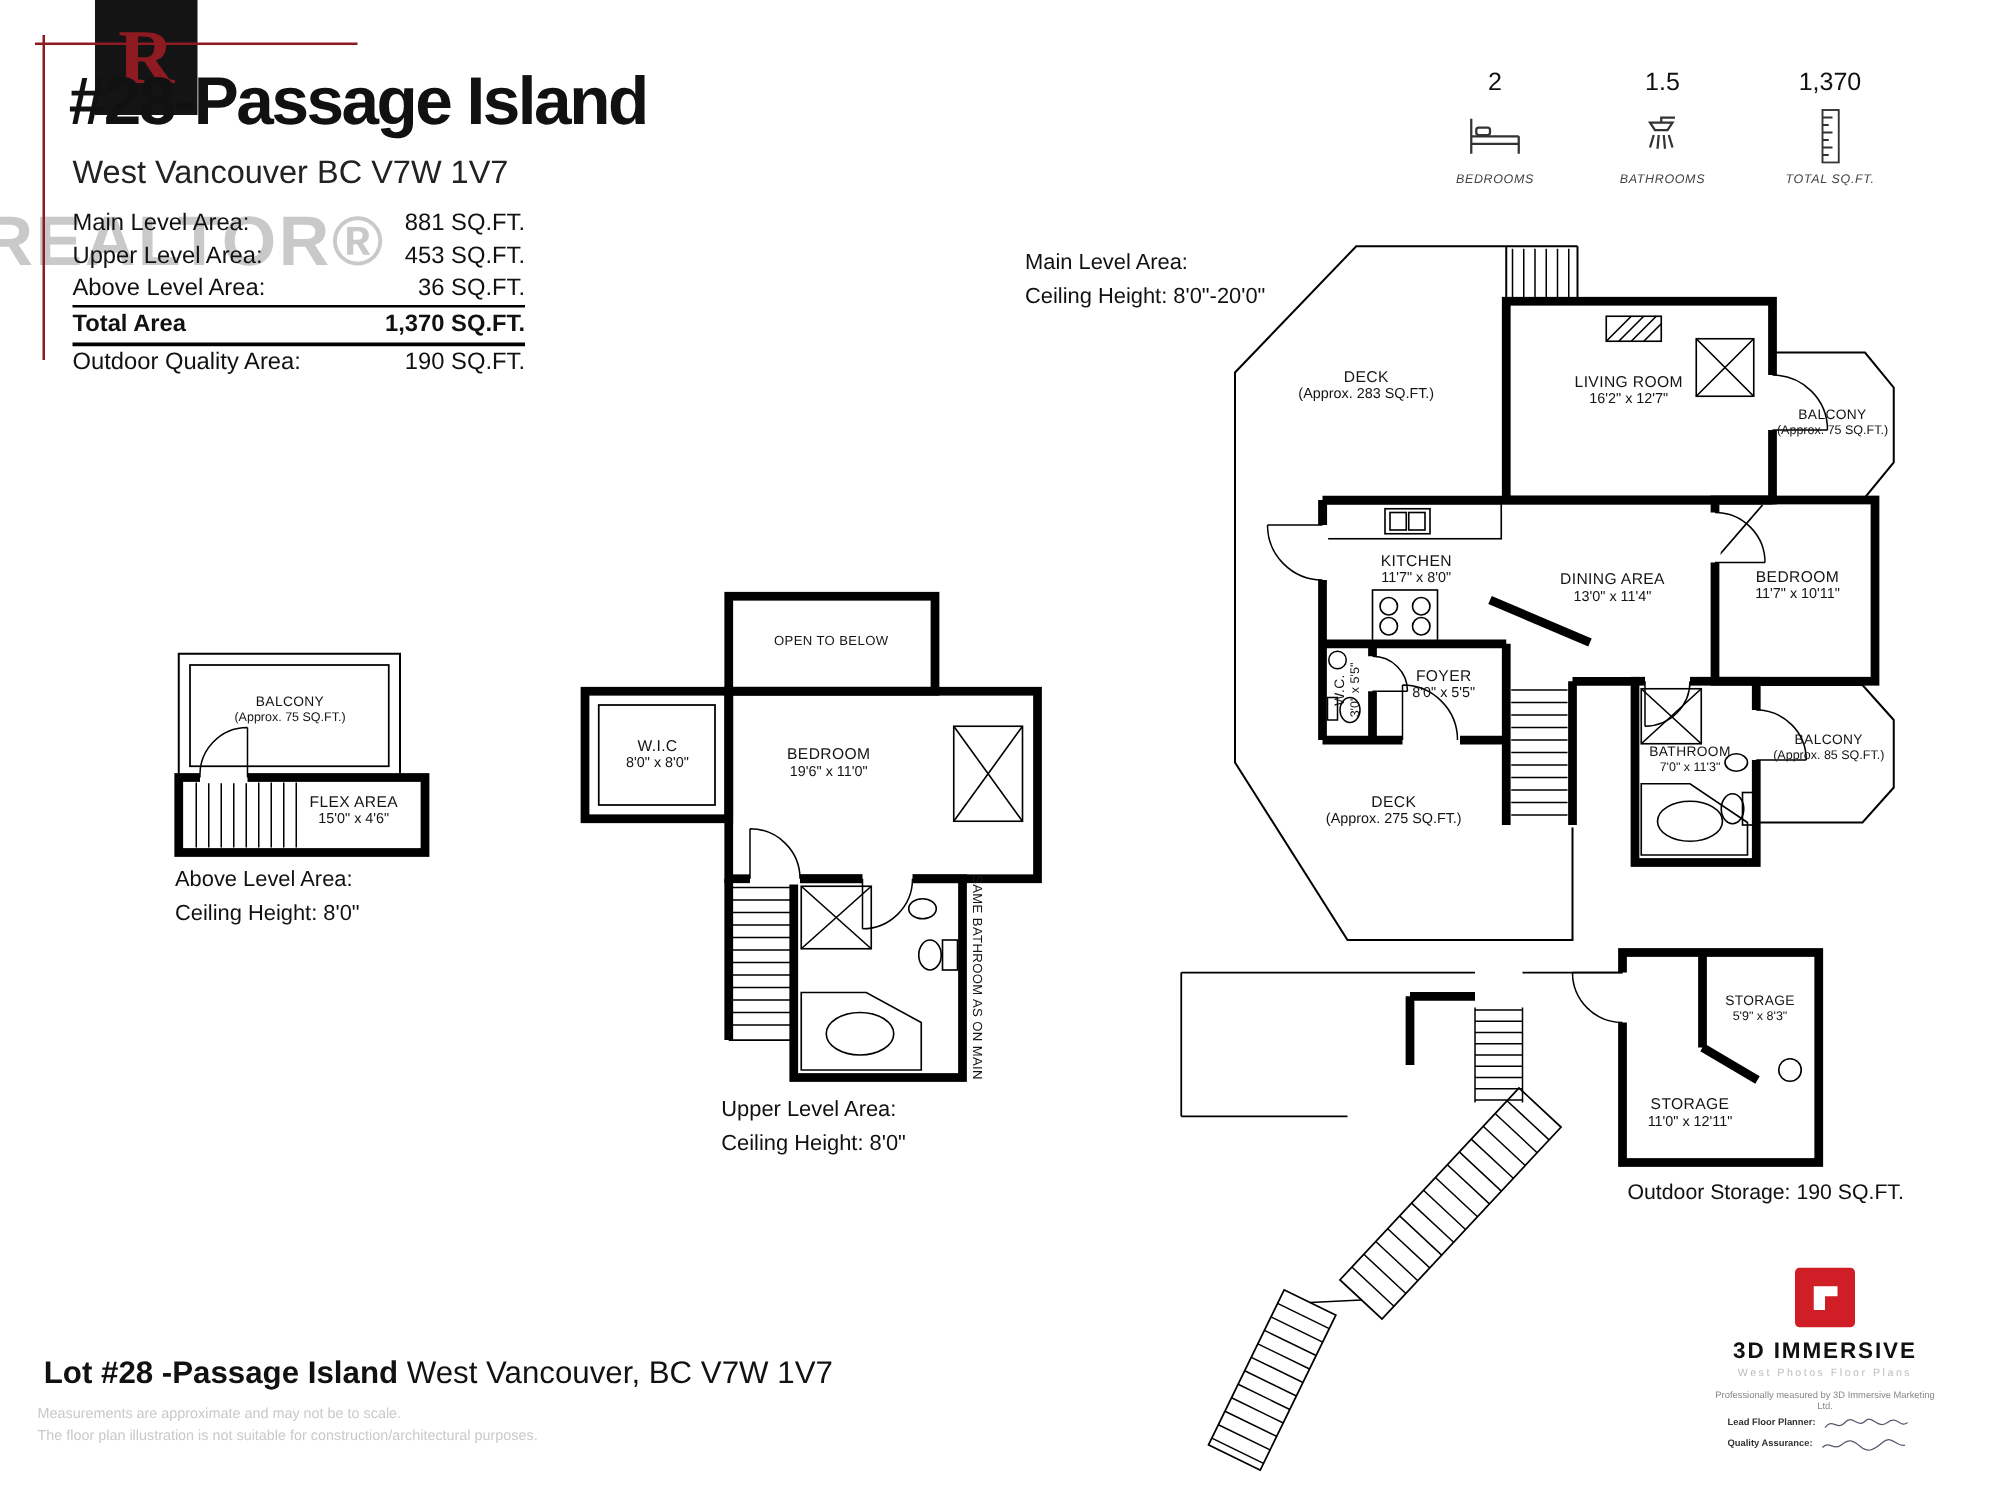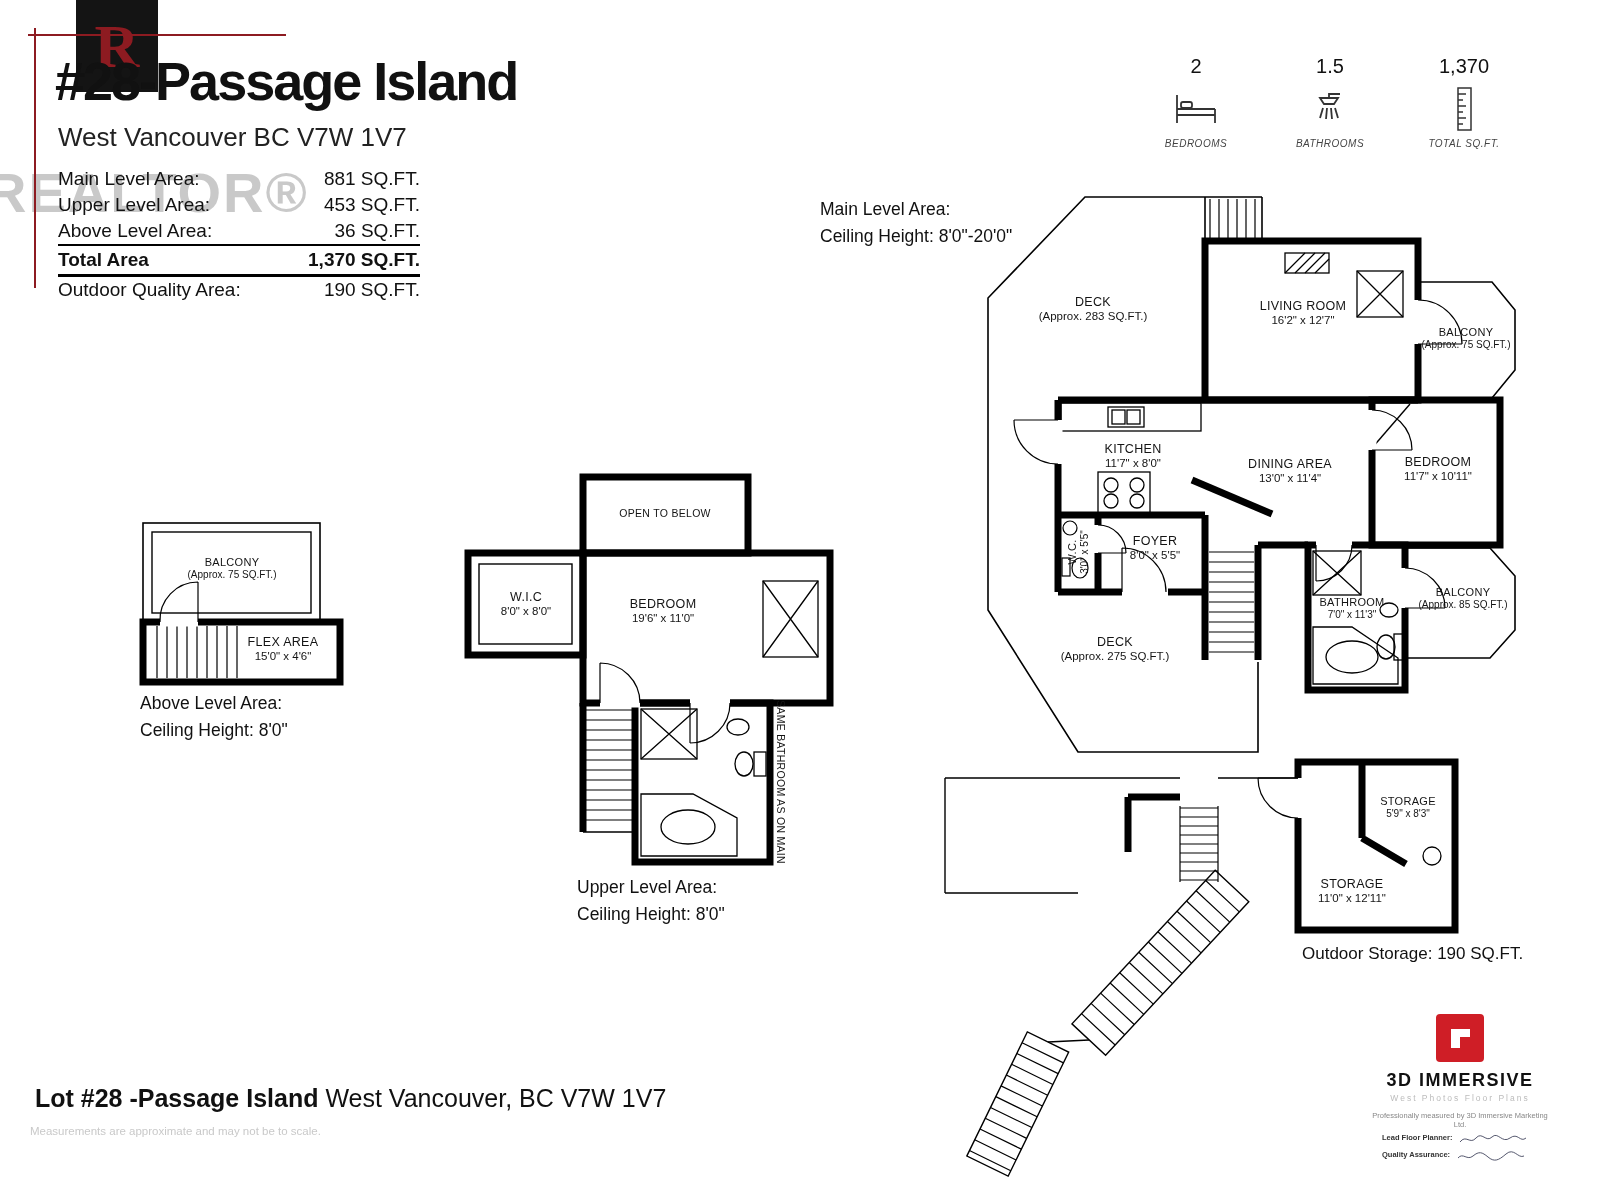--- a/index.html
+++ b/index.html
@@ -400,20 +400,21 @@
   <div class="rn">FLEX AREA</div>
   <div class="rd">15'0" x 4'6"</div>
 </div>
 
 <div class="footer-address">
   <span class="b">Lot #28 -Passage Island</span>
   <span> West Vancouver, BC V7W 1V7</span>
 </div>
 <div class="disclaimers">
   <div>Measurements are approximate and may not be to scale.</div>
+  <div>The floor plan illustration is not suitable for construction/architectural purposes.</div>
 </div>
 
 <div class="branding">
   <div class="logo">
     <svg width="48" height="48" viewBox="0 0 48 48">
       <rect x="0" y="0" width="48" height="48" rx="4" fill="#cf1e26"></rect>
       <path d="M15,34 V15 H34 V23 H24 V34 Z" fill="#fff"></path>
     </svg>
   </div>
   <div class="bname">3D IMMERSIVE</div>

